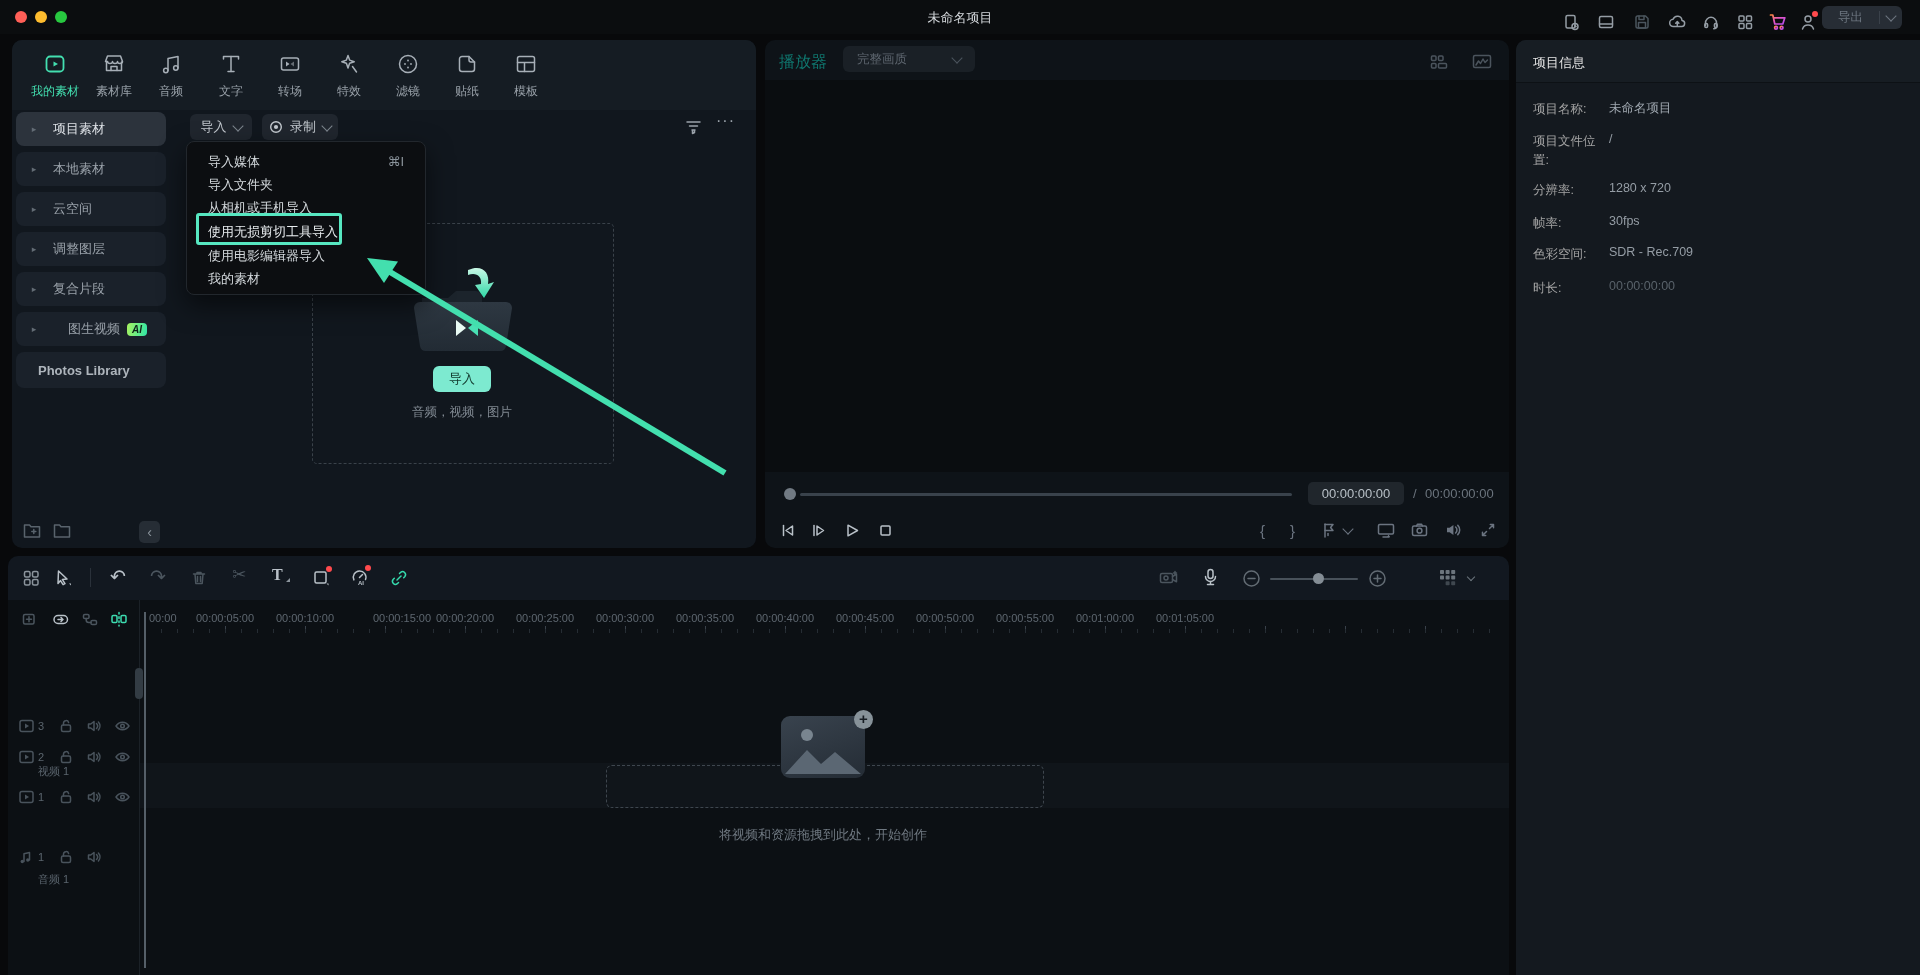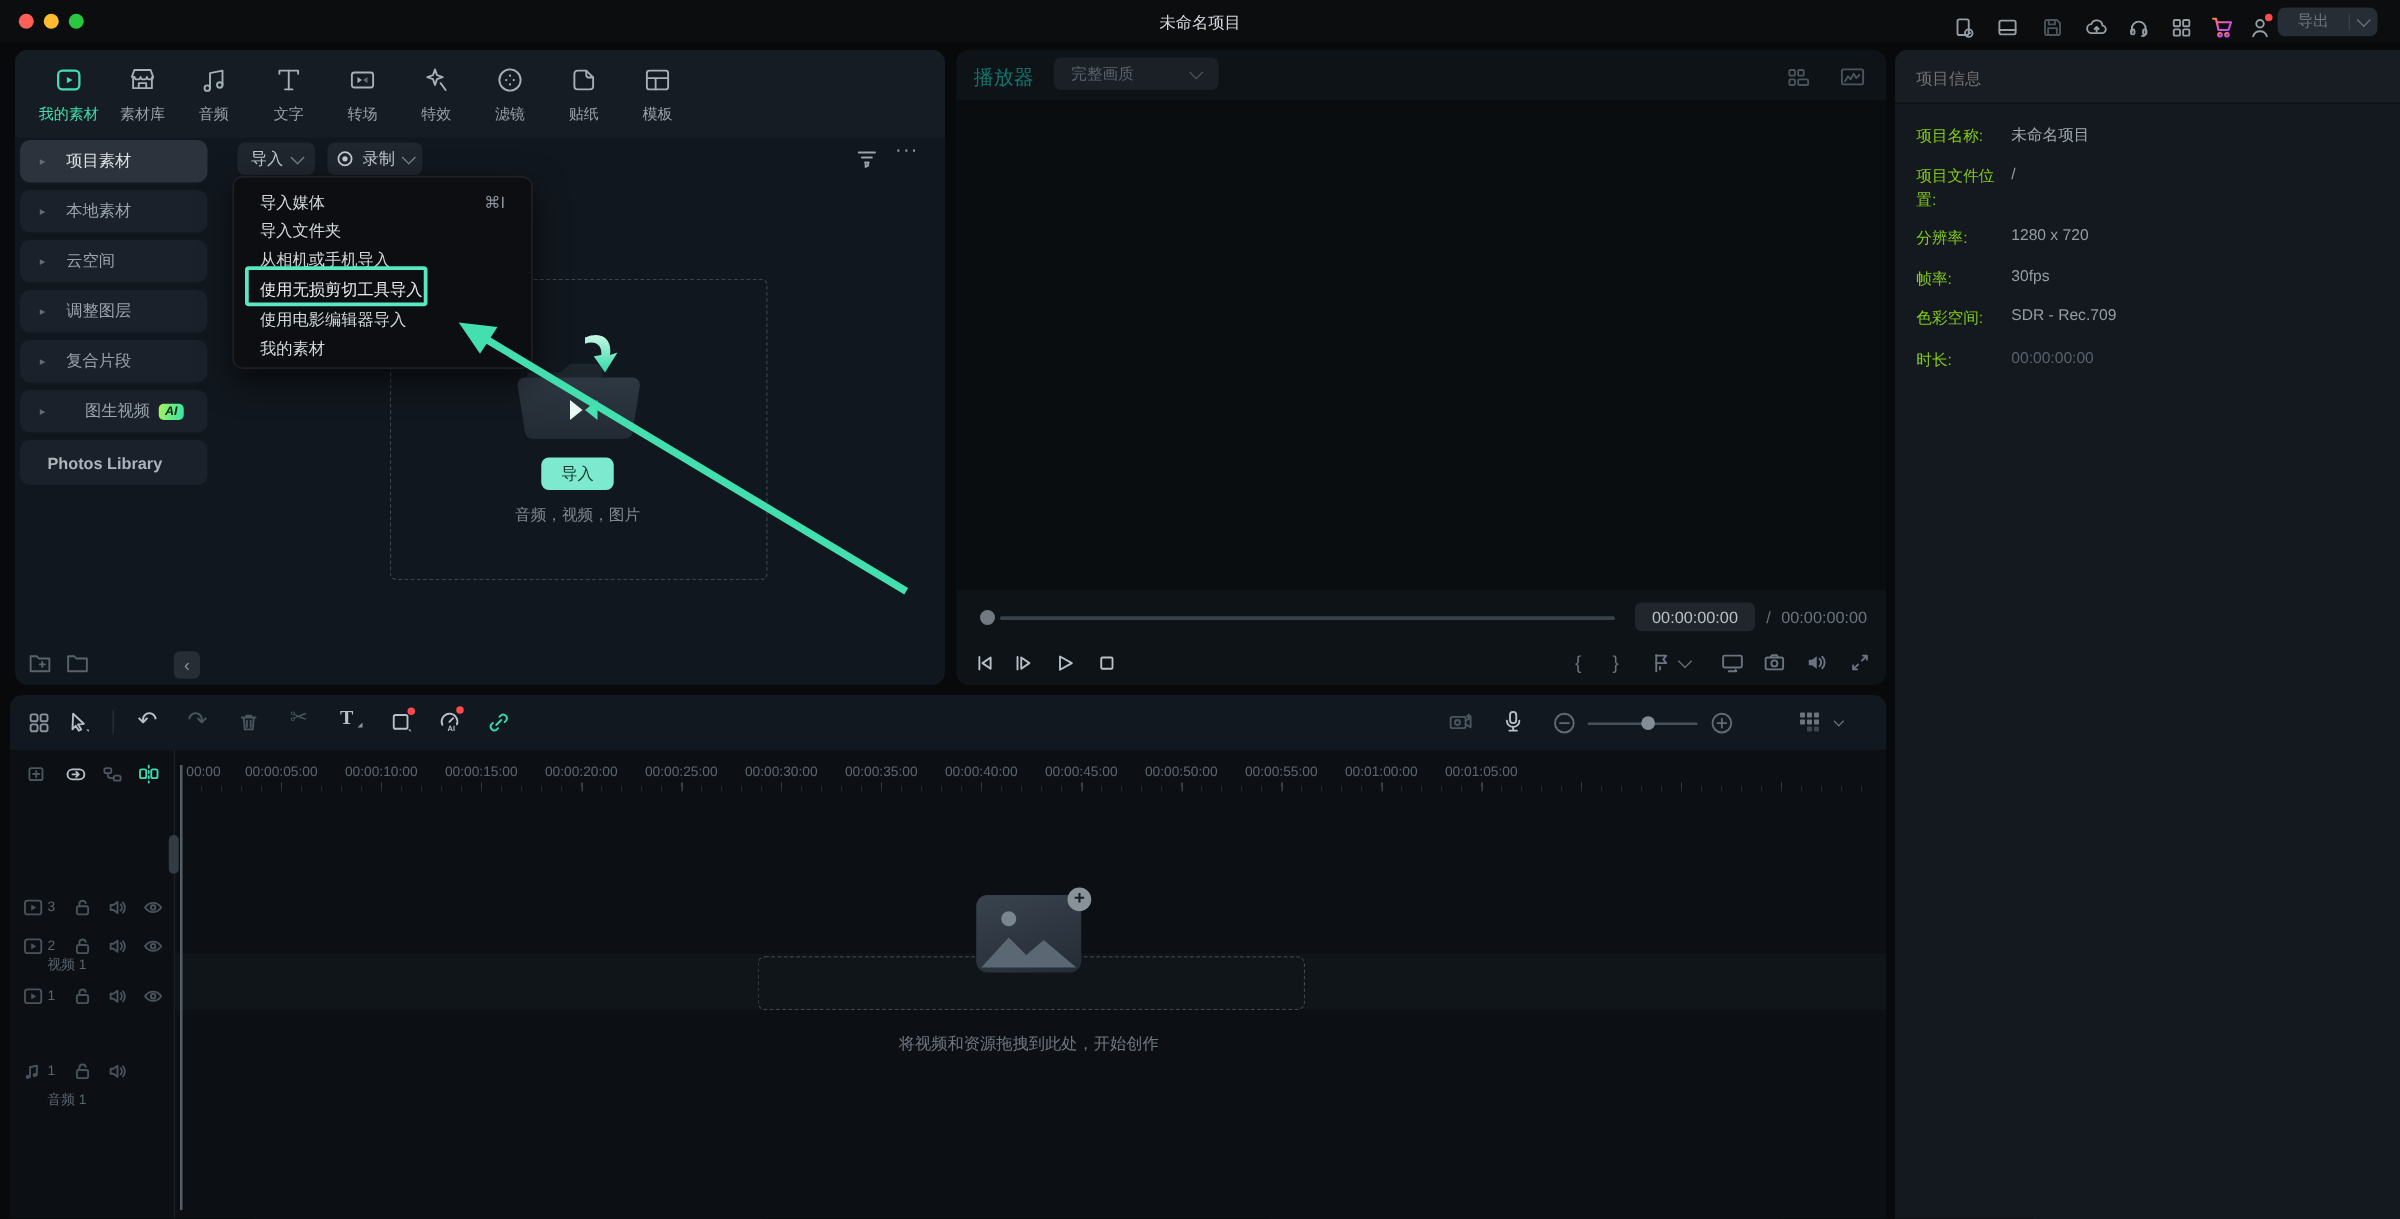--- a/index.html
+++ b/index.html
@@ -19,21 +19,21 @@
   .side-item{position:absolute;left:16px;width:150px;height:34px;background:#1a212a;border-radius:8px;display:flex;align-items:center;font-size:13px;color:#9aa2aa}
   .side-item.sel{background:#2c333c;color:#dde1e6}
   .side-caret{width:20px;text-align:center;color:#636c75;font-size:9px;margin-left:8px}
   .menu-item{position:absolute;left:21px;height:22px;line-height:22px;font-size:13px;color:#d3d8dc;white-space:nowrap}
   .btn-dark{position:absolute;background:#20262e;border-radius:6px;color:#c3c9cf;font-size:13px;display:flex;align-items:center;justify-content:center;gap:7px}
   .rlabel{position:absolute;top:612px;font-size:11px;color:#5e6770;transform:translateX(-50%);white-space:nowrap}
   .rlabel.first{transform:none}
   .trk-ic{position:absolute;color:#49535c}
   .trk-num{position:absolute;font-size:11px;color:#5a646d}
   .trk-lbl{position:absolute;font-size:11px;color:#5a646d}
-  .info-row-l{position:absolute;left:1533px;width:72px;font-size:12.5px;color:#84cc16;line-height:19px}
+  .info-row-l{position:absolute;left:1533px;width:72px;font-size:12.5px;color:#a3a3a3;line-height:19px}
   .info-row-v{position:absolute;left:1609px;font-size:12.5px;color:#959da5}
   .red-dot{position:absolute;width:6px;height:6px;border-radius:50%;background:#ff4a4d}
 </style>
 </head>
 <body>
 
 <div class="p" style="left:0;top:0;width:1920px;height:34px;background:#0b0d0f"></div>
 <div class="p tl" style="left:15px;top:11px;background:#ff5f57"></div>
 <div class="p tl" style="left:35px;top:11px;background:#febc2e"></div>
 <div class="p tl" style="left:55px;top:11px;background:#28c840"></div>
@@ -390,21 +390,21 @@
     </svg>
 </div>
 <div class="p" style="left:1479px;top:521px;color:#6b7480">
   <svg class="ic" width="18" height="18" viewBox="0 0 18 18">
       <path d="M14.5 3.5l-4 4M14.5 3.5h-3.2M14.5 3.5v3.2M3.5 14.5l4-4M3.5 14.5h3.2M3.5 14.5v-3.2"></path>
     </svg>
 </div>
 
 <div class="panel" style="left:1516px;top:40px;width:404px;height:935px;background:#14191f;border-radius:10px 0 0 0"></div>
 <div class="p" style="left:1516px;top:40px;width:404px;height:42px;background:#171d23;border-radius:10px 0 0 0"></div>
-<div class="p" style="left:1533px;top:54px;font-size:13px;color:#737373">项目信息</div>
+<div class="p" style="left:1533px;top:54px;font-size:13px;color:#e5e5e5">项目信息</div>
 <div class="p" style="left:1516px;top:82px;width:404px;height:1px;background:#0d1115"></div>
 
 <div class="info-row-l" style="top:100px">项目名称:</div>
 <div class="info-row-v" style="top:100px;color:#a0a8b0">未命名项目</div>
 <div class="info-row-l" style="top:132px">项目文件位置:</div>
 <div class="info-row-v" style="top:132px">/</div>
 <div class="info-row-l" style="top:181px">分辨率:</div>
 <div class="info-row-v" style="top:181px">1280 x 720</div>
 <div class="info-row-l" style="top:214px">帧率:</div>
 <div class="info-row-v" style="top:214px">30fps</div>
@@ -532,21 +532,21 @@
       <rect x="2" y="5.5" width="5" height="7" rx="1.3"></rect>
       <rect x="11" y="5.5" width="5" height="7" rx="1.3"></rect>
       <path d="M9 2.5v1.6M9 6.8v1.6M9 11v1.6M9 15.2v.8"></path>
     </svg>
 </div>
 
 <div class="p" style="left:140px;top:607px;width:1369px;height:26px"></div>
 <span class="rlabel first" style="left:149px">00:00</span>
 <span class="rlabel" style="left:225px">00:00:05:00</span>
 <span class="rlabel" style="left:305px">00:00:10:00</span>
-<span class="rlabel" style="left:385px">00:00:15:00</span>
+<span class="rlabel" style="left:402px">00:00:15:00</span>
 <span class="rlabel" style="left:465px">00:00:20:00</span>
 <span class="rlabel" style="left:545px">00:00:25:00</span>
 <span class="rlabel" style="left:625px">00:00:30:00</span>
 <span class="rlabel" style="left:705px">00:00:35:00</span>
 <span class="rlabel" style="left:785px">00:00:40:00</span>
 <span class="rlabel" style="left:865px">00:00:45:00</span>
 <span class="rlabel" style="left:945px">00:00:50:00</span>
 <span class="rlabel" style="left:1025px">00:00:55:00</span>
 <span class="rlabel" style="left:1105px">00:01:00:00</span>
 <span class="rlabel" style="left:1185px">00:01:05:00</span>

